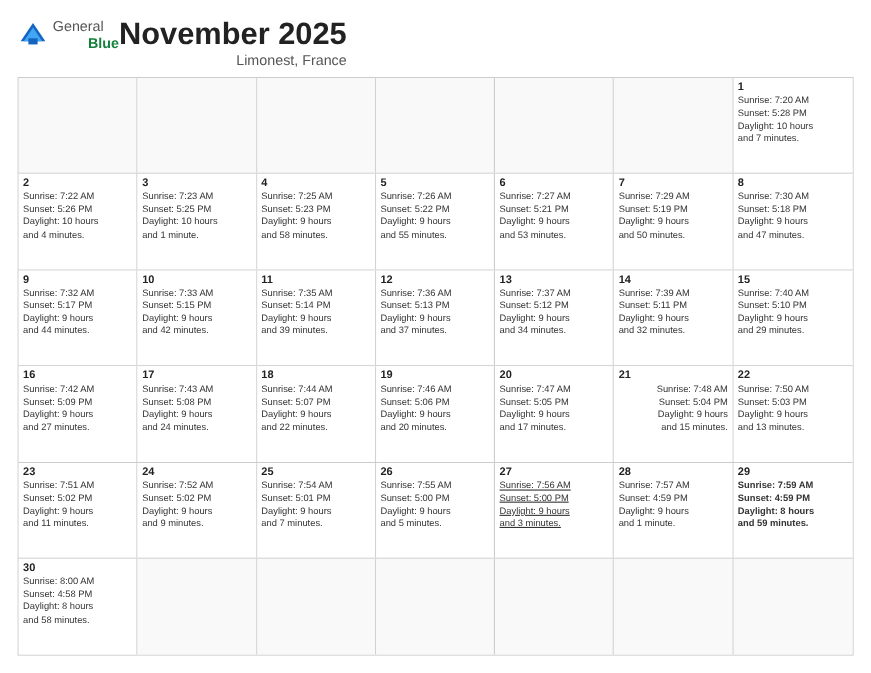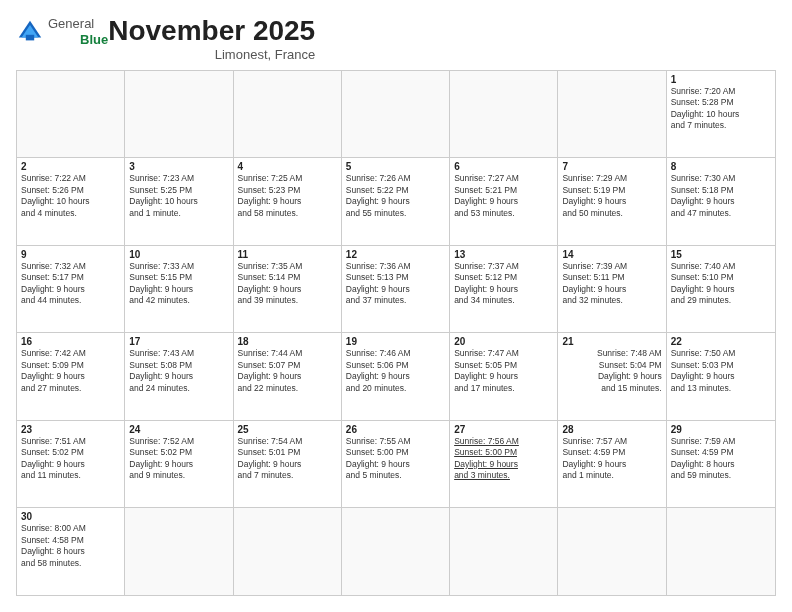--- a/index.html
+++ b/index.html
@@ -335,21 +335,21 @@
           </div>
           <div class="cell">
             <div class="cell-date">28</div>
             <div class="cell-info" style="white-space: pre-line;">Sunrise: 7:57 AM
 Sunset: 4:59 PM
 Daylight: 9 hours
 and 1 minute.</div>
           </div>
           <div class="cell">
             <div class="cell-date">29</div>
-            <div class="cell-info" style="white-space: pre-line;">Sunrise: 7:59 AM
+            <div class="cell-info" style="white-space: pre-line; font-weight: bold;">Sunrise: 7:59 AM
 Sunset: 4:59 PM
 Daylight: 8 hours
 and 59 minutes.</div>
           </div>
         </div>
         <div class="calendar-row">
           <div class="cell">
             <div class="cell-date">30</div>
             <div class="cell-info" style="white-space: pre-line;">Sunrise: 8:00 AM
 Sunset: 4:58 PM

